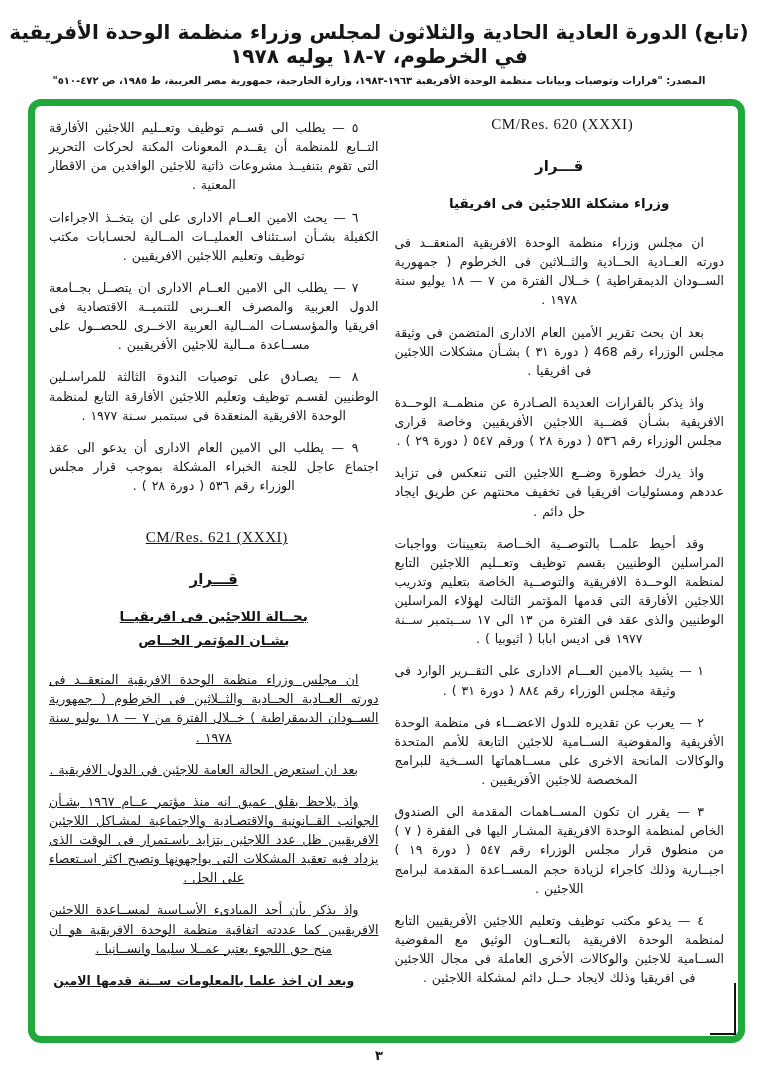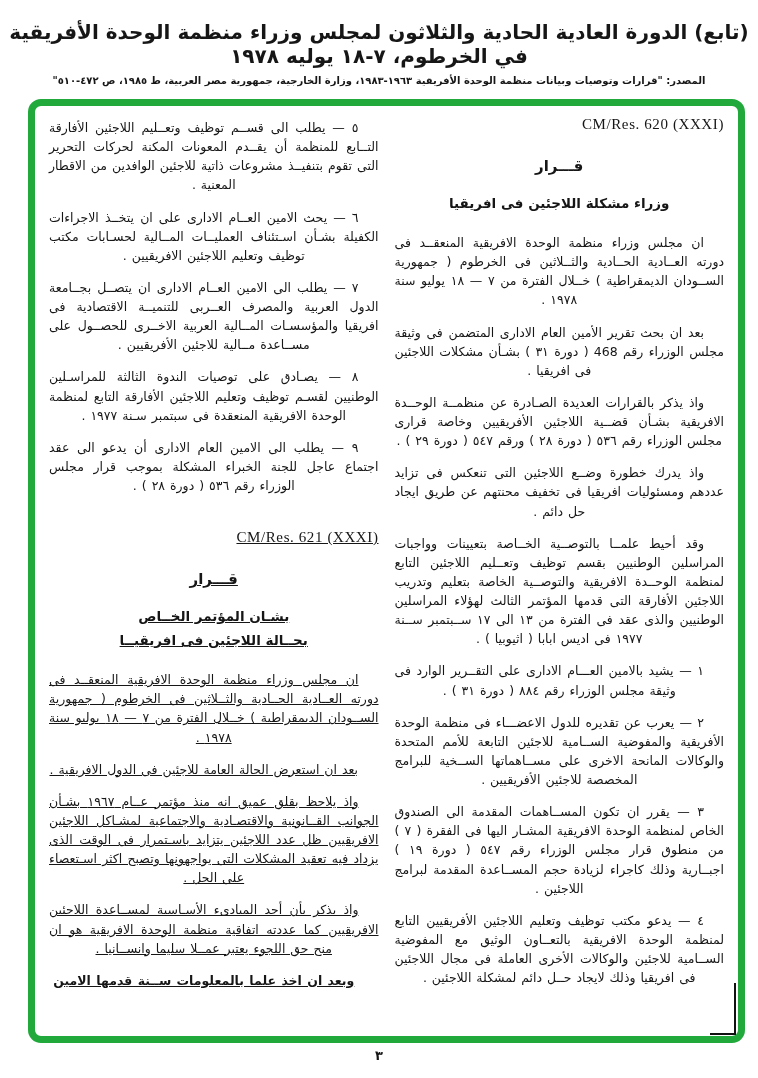--- a/index.html
+++ b/index.html
@@ -31,21 +31,21 @@
     display:flex; flex-direction:row; direction:rtl; gap:16px;
   }
   .col { flex:1 1 0; min-width:0; }
   .para {
     direction:rtl; text-align:justify; text-align-last:center;
     font-size:12.5px; line-height:1.53; margin:0 0 13px 0;
     text-indent:20px; word-spacing:1px;
   }
   .para.bold { font-weight:bold; }
   .res-id {
-    direction:ltr; text-align:right; unicode-bidi:embed;
+    direction:ltr; text-align:center; unicode-bidi:embed;
     font-family:"Liberation Serif", serif;
     font-size:15px; letter-spacing:0.6px; margin:2px 0 0 6px;
   }
   .res-title  { text-align:center; font-weight:bold; font-size:15px; margin:24px 0 0; direction:rtl; }
   .res-sub    { text-align:center; font-weight:bold; font-size:13.5px; margin:20px 0 0; direction:rtl; }
   .res-sub + .res-sub { margin-top:8px; }
   .res-body   { margin-top:22px; }
   .res-block  { margin-top:34px;text-decoration:underline; }
   
   .page-number {
@@ -86,22 +86,22 @@
         <p class="para">٥ — يطلب الى قســم توظيف وتعــليم اللاجئين الأفارقة التــابع للمنظمة أن يقــدم المعونات المكنة لحركات التحرير التى تقوم بتنفيــذ مشروعات ذاتية للاجئين الوافدين من الاقطار المعنية .</p>
         <p class="para">٦ — يحث الامين العــام الادارى على ان يتخــذ الاجراءات الكفيلة بشـأن اسـتئناف العمليــات المــالية لحسـابات مكتب توظيف وتعليم اللاجئين الافريقيين .</p>
         <p class="para">٧ — يطلب الى الامين العــام الادارى ان يتصــل بجــامعة الدول العربية والمصرف العــربى للتنميــة الاقتصادية فى افريقيا والمؤسسـات المــالية العربية الاخــرى للحصــول على مســاعدة مــالية للاجئين الأفريقيين .</p>
         <p class="para">٨ — يصـادق على توصيات الندوة الثالثة للمراسـلين الوطنيين لقسـم توظيف وتعليم اللاجئين الأفارقة التابع لمنظمة الوحدة الافريقية المنعقدة فى سبتمبر سـنة ١٩٧٧ .</p>
         <p class="para">٩ — يطلب الى الامين العام الادارى أن يدعو الى عقد اجتماع عاجل للجنة الخبراء المشكلة بموجب قرار مجلس الوزراء رقم ٥٣٦ ( دورة ٢٨ ) .</p>
       </div>
 
       <div class="res-block">
         <div class="res-id">CM/Res. 621 (XXXI)</div>
         <div class="res-title">قـــرار</div>
+        <div class="res-sub">بحــالة اللاجئين فى افريقيــا</div>
         <div class="res-sub">بشـان المؤتمر الخــاص</div>
-        <div class="res-sub">بحــالة اللاجئين فى افريقيــا</div>
         <div class="res-body">
           <p class="para">ان مجلس وزراء منظمة الوحدة الافريقية المنعقــد فى دورته العــادية الحــادية والثــلاثين فى الخرطوم ( جمهورية الســودان الديمقراطية ) خــلال الفترة من ٧ — ١٨ يوليو سنة ١٩٧٨ .</p>
           <p class="para">بعد ان استعرض الحالة العامة للاجئين فى الدول الافريقية .</p>
           <p class="para">واذ يلاحظ بقلق عميق انه منذ مؤتمر عــام ١٩٦٧ بشـأن الجوانب القــانونية والاقتصـادية والاجتماعية لمشـاكل اللاجئين الافريقيين ظل عدد اللاجئين يتزايد باسـتمرار فى الوقت الذى يزداد فيه تعقيد المشكلات التى يواجهونها وتصبح اكثر اسـتعصاء على الحل .</p>
           <p class="para">واذ يذكر بأن أحد المبادىء الأسـاسية لمســاعدة اللاجئين الافريقيين كما عددته اتفاقية منظمة الوحدة الافريقية هو ان منح حق اللجوء يعتبر عمــلا سليما وانســانيا .</p>
           <p class="para bold">وبعد ان اخذ علما بالمعلومات ســنة قدمها الامين</p>
         </div>
       </div>
     </section>
 

